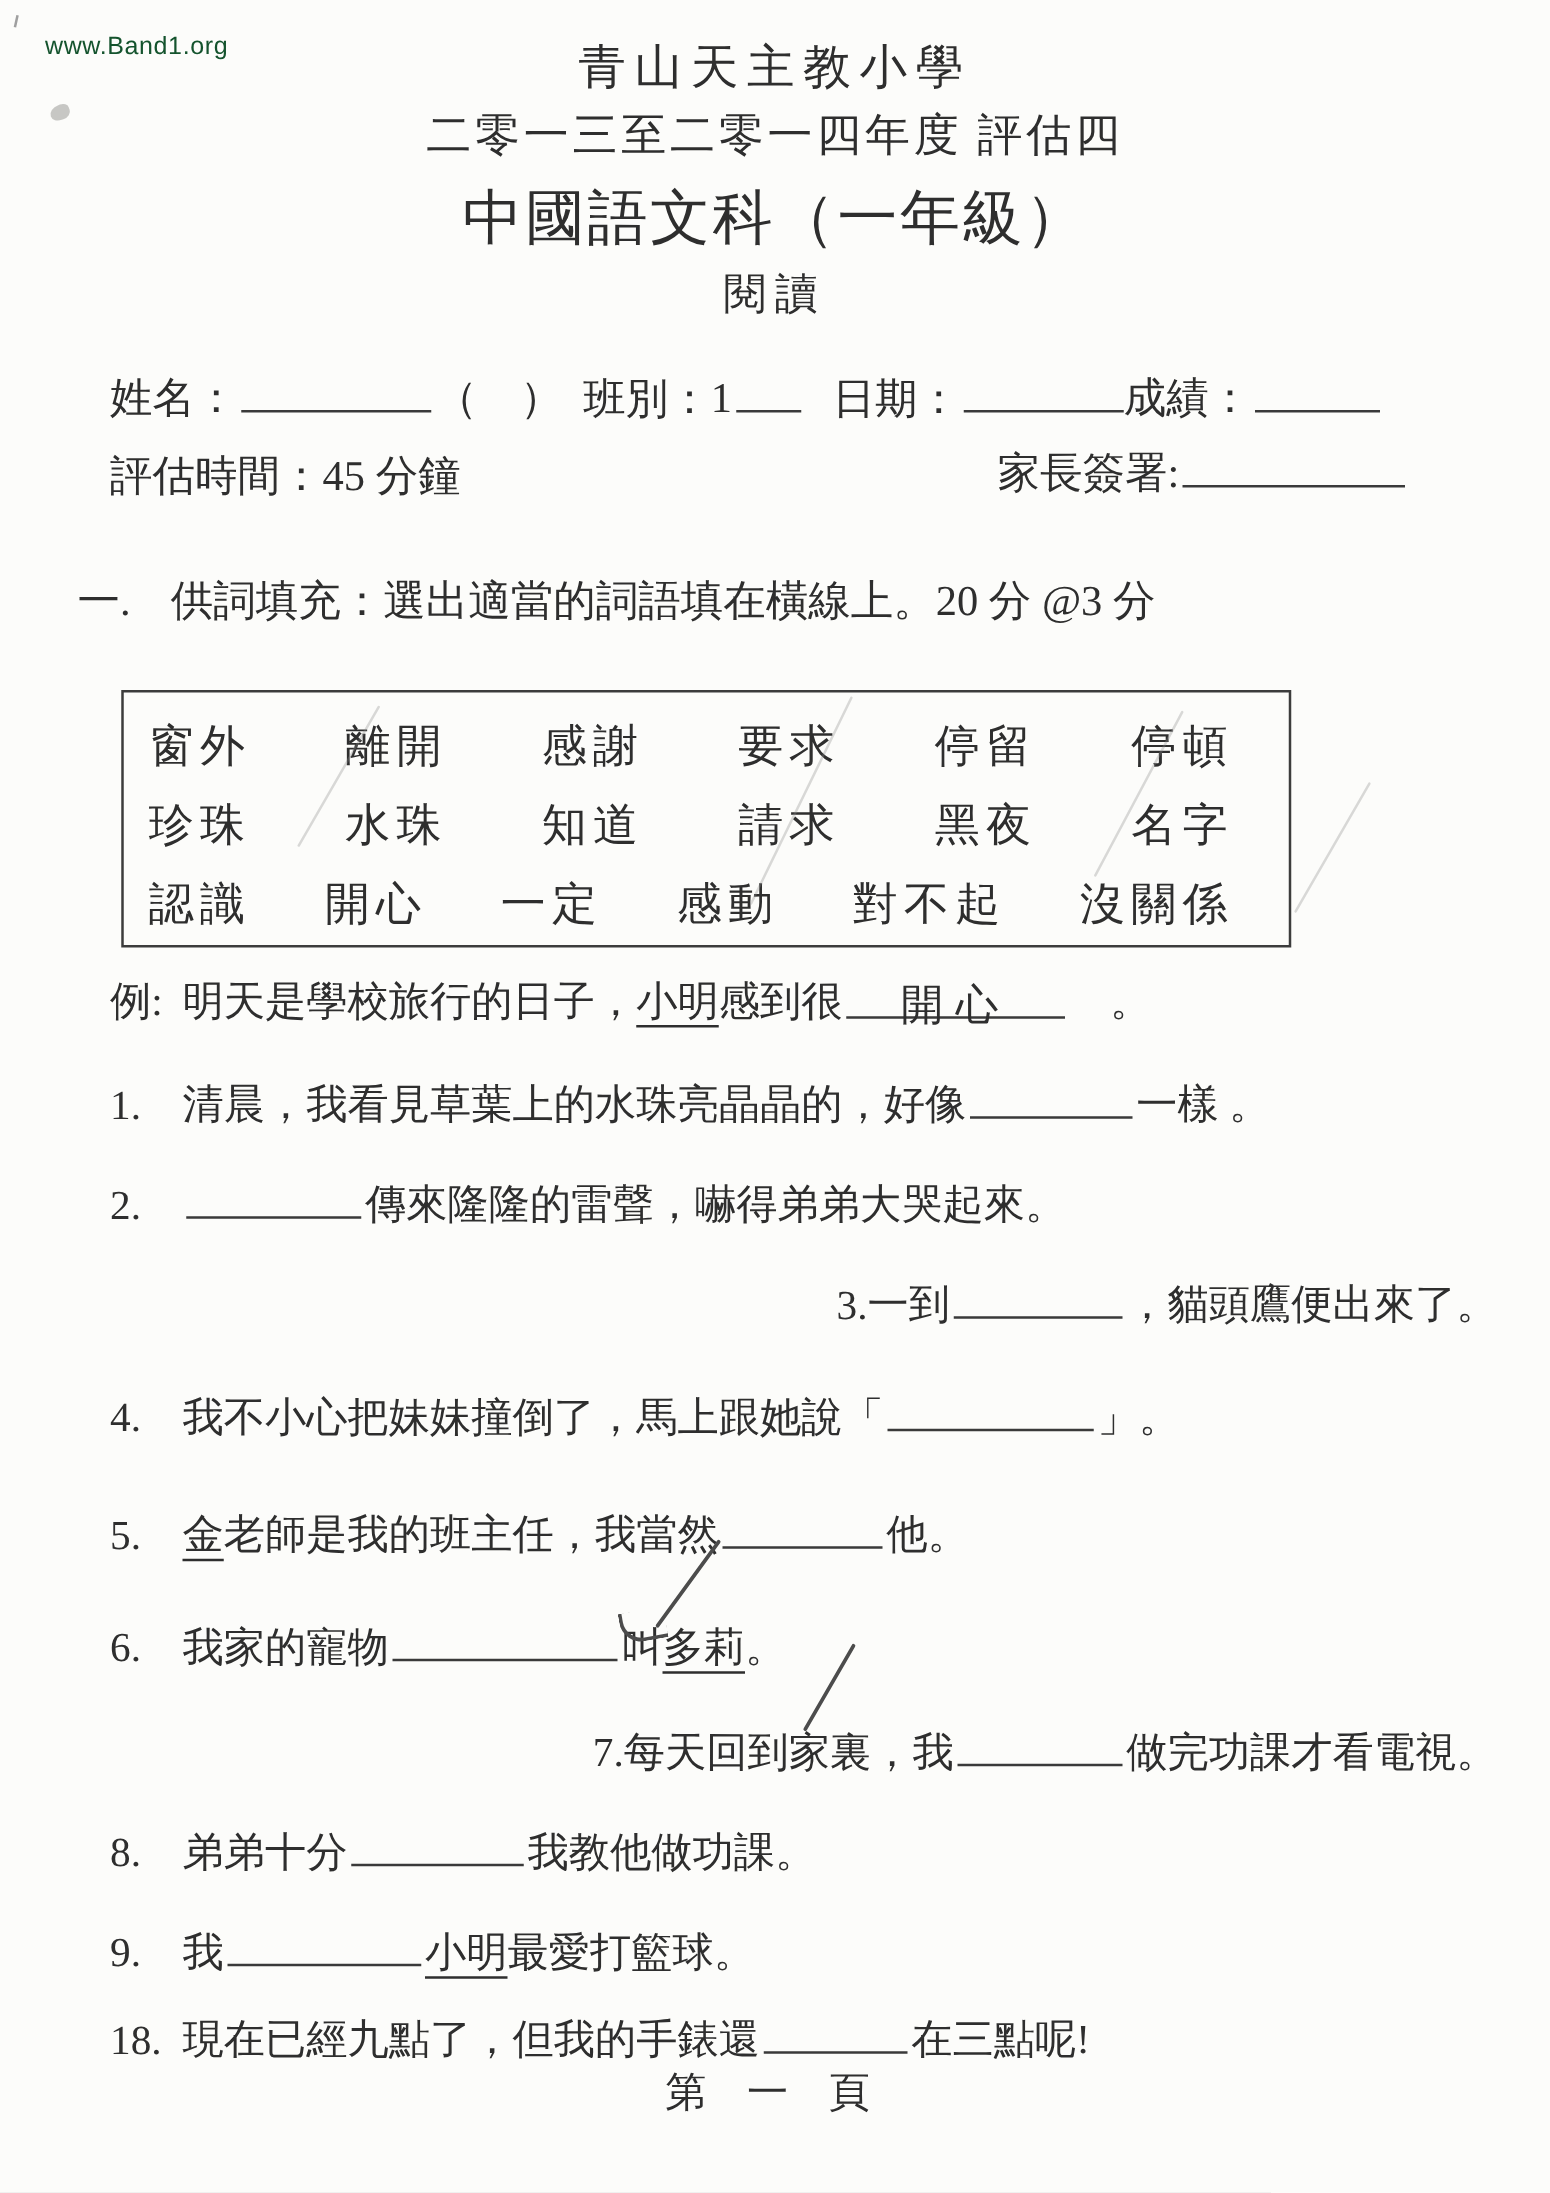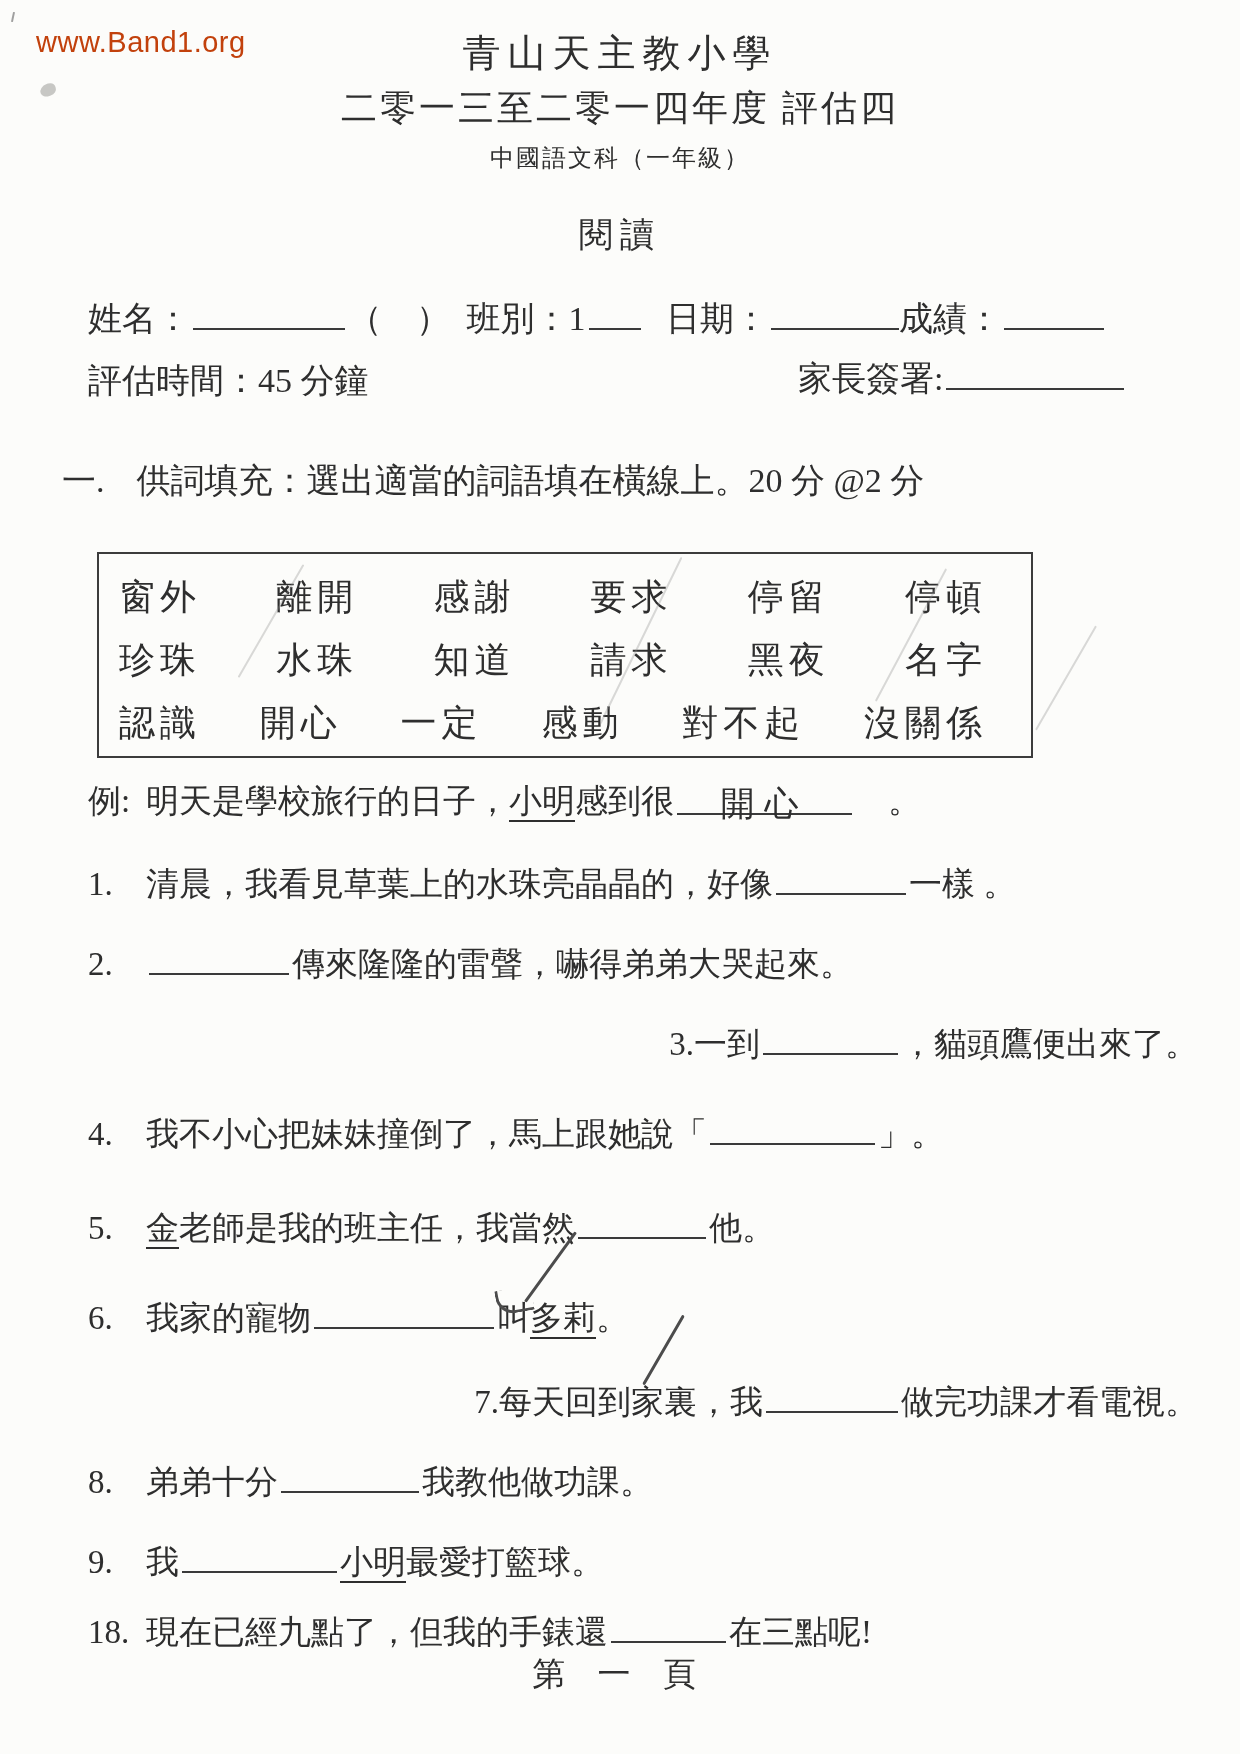--- a/index.html
+++ b/index.html
@@ -3,28 +3,28 @@
 <meta charset="utf-8">
 <style>
   html,body{margin:0;padding:0;background:#e8e8e6;}
   .page{
     position:relative;width:1240px;height:1754px;margin:0 auto;
     background:#fcfcfa;color:#2e2e2e;overflow:hidden;
     font-family:"Liberation Serif", serif;
   }
   .watermark{
     position:absolute;left:36px;top:26px;font-family:"Liberation Sans", sans-serif;
-    font-size:29px;color:#c2410c;letter-spacing:0.5px;
+    font-size:20px;color:#14532d;letter-spacing:0.5px;
   }
   .smudge{position:absolute;left:40px;top:84px;width:16px;height:12px;background:#9a9a98;border-radius:60% 40% 50% 50%;opacity:.55;transform:rotate(-20deg);}
   .tick{position:absolute;left:12px;top:12px;width:2px;height:10px;background:#777;opacity:.7;transform:rotate(12deg);}
   .hline{position:absolute;left:0;width:100%;text-align:center;white-space:nowrap;}
   .school{top:28px;font-size:38px;letter-spacing:7px;}
   .year{top:84px;font-size:36px;letter-spacing:3px;}
-  .subject{top:142px;font-size:24px;letter-spacing:2px;}
+  .subject{top:142px;font-size:48px;letter-spacing:2px;}
   .reading{top:212px;font-size:34px;letter-spacing:7px;}
   .info1{position:absolute;left:88px;top:292px;font-size:34px;white-space:nowrap;}
   .info-time{position:absolute;left:88px;top:358px;font-size:34px;white-space:nowrap;}
   .info-sign{position:absolute;left:798px;top:352px;font-size:34px;white-space:nowrap;}
   .blank{
     display:inline-block;border-bottom:2.5px solid #3a3a3a;height:1.05em;
     vertical-align:baseline;margin:0 3px;text-align:center;
   }
   .bval{display:inline-block;transform:translateY(3px);letter-spacing:10px;font-size:34px;}
   .sec-heading{position:absolute;left:62px;top:458px;font-size:34px;white-space:nowrap;}
@@ -62,21 +62,21 @@
     <span style="margin-left:8px">班別：</span><span>1</span><span class="blank" style="width:52px"></span>
     <span style="margin-left:14px">日期：</span><span class="blank" style="width:128px;margin-right:0"></span><span>成績：</span><span class="blank" style="width:100px"></span>
   </div>
 
   <div class="info-time">評估時間：45 分鐘</div>
   <div class="info-sign">
     <span>家長簽署:</span><span class="blank" style="width:178px"></span>
   </div>
 
   <div class="sec-heading">
-    <span class="num">一.</span><span>供詞填充：選出適當的詞語填在橫線上。20 分 @2 分</span>
+    <span class="num">一.</span><span>供詞填充：選出適當的詞語填在橫線上。20 分 @3 分</span>
   </div>
 
   <div class="word-box">
       <div class="bank-row">
         <span class="bank-word">窗外</span>
         <span class="bank-word">離開</span>
         <span class="bank-word">感謝</span>
         <span class="bank-word">要求</span>
         <span class="bank-word">停留</span>
         <span class="bank-word">停頓</span>

